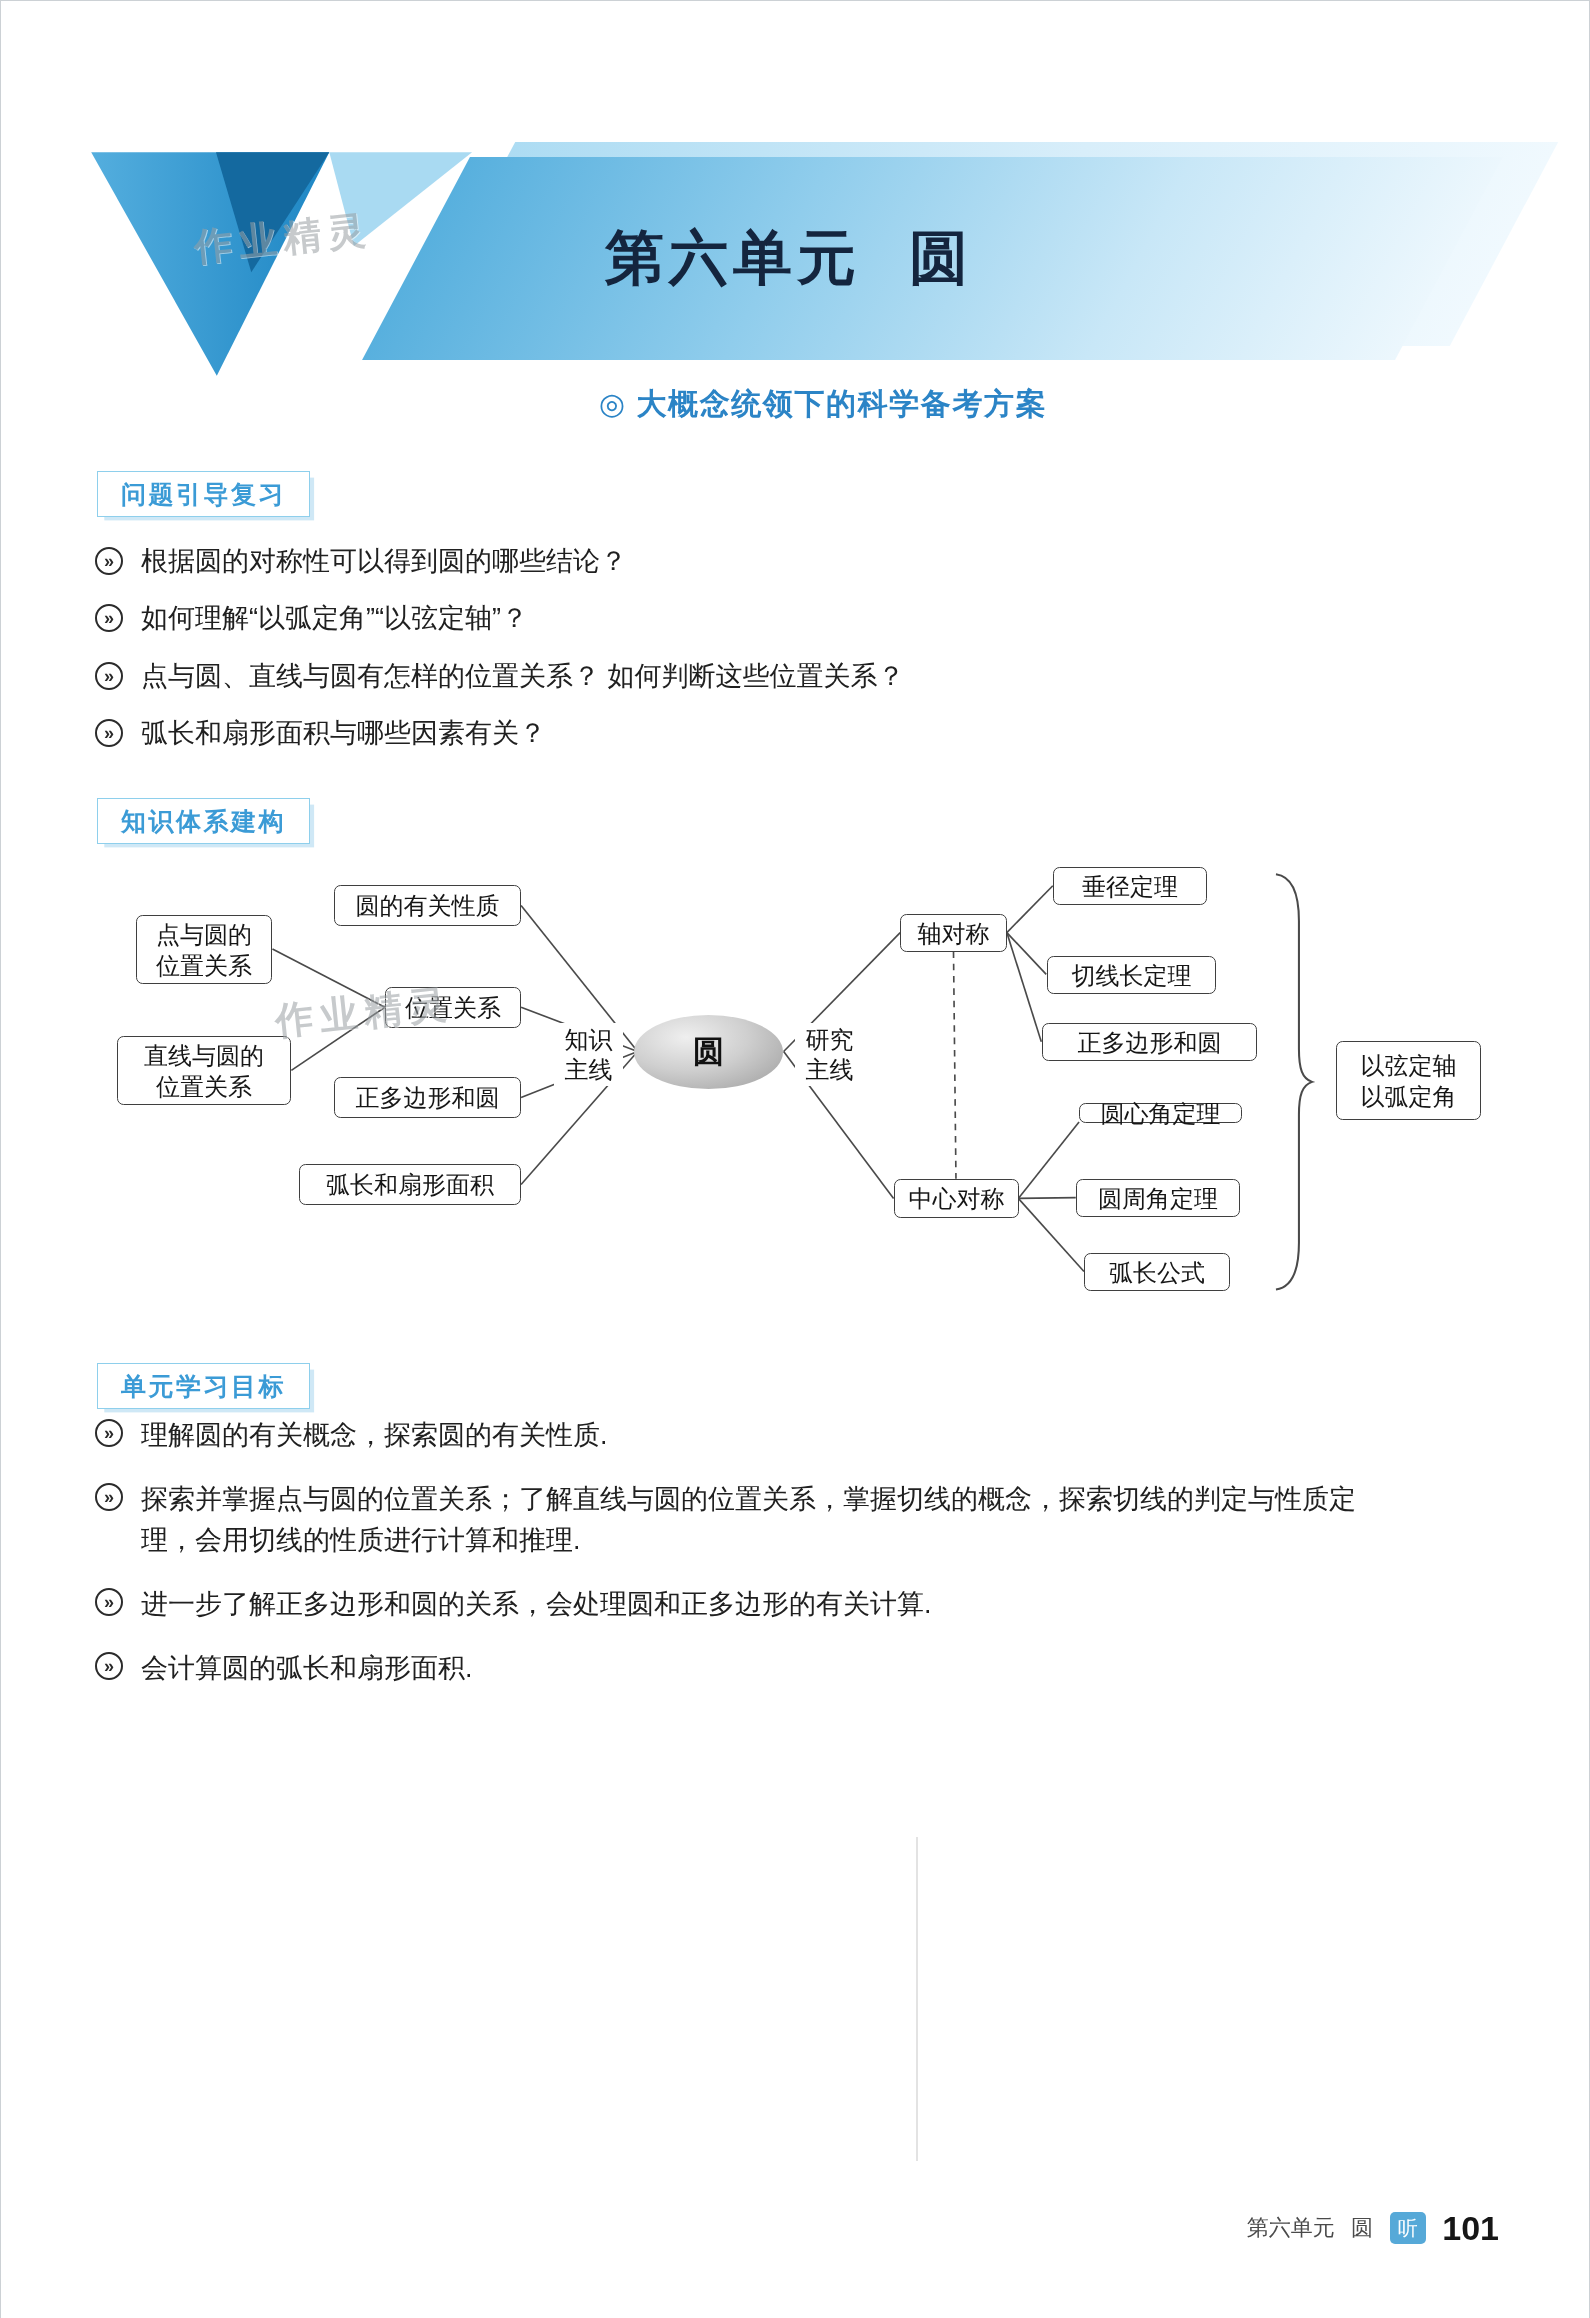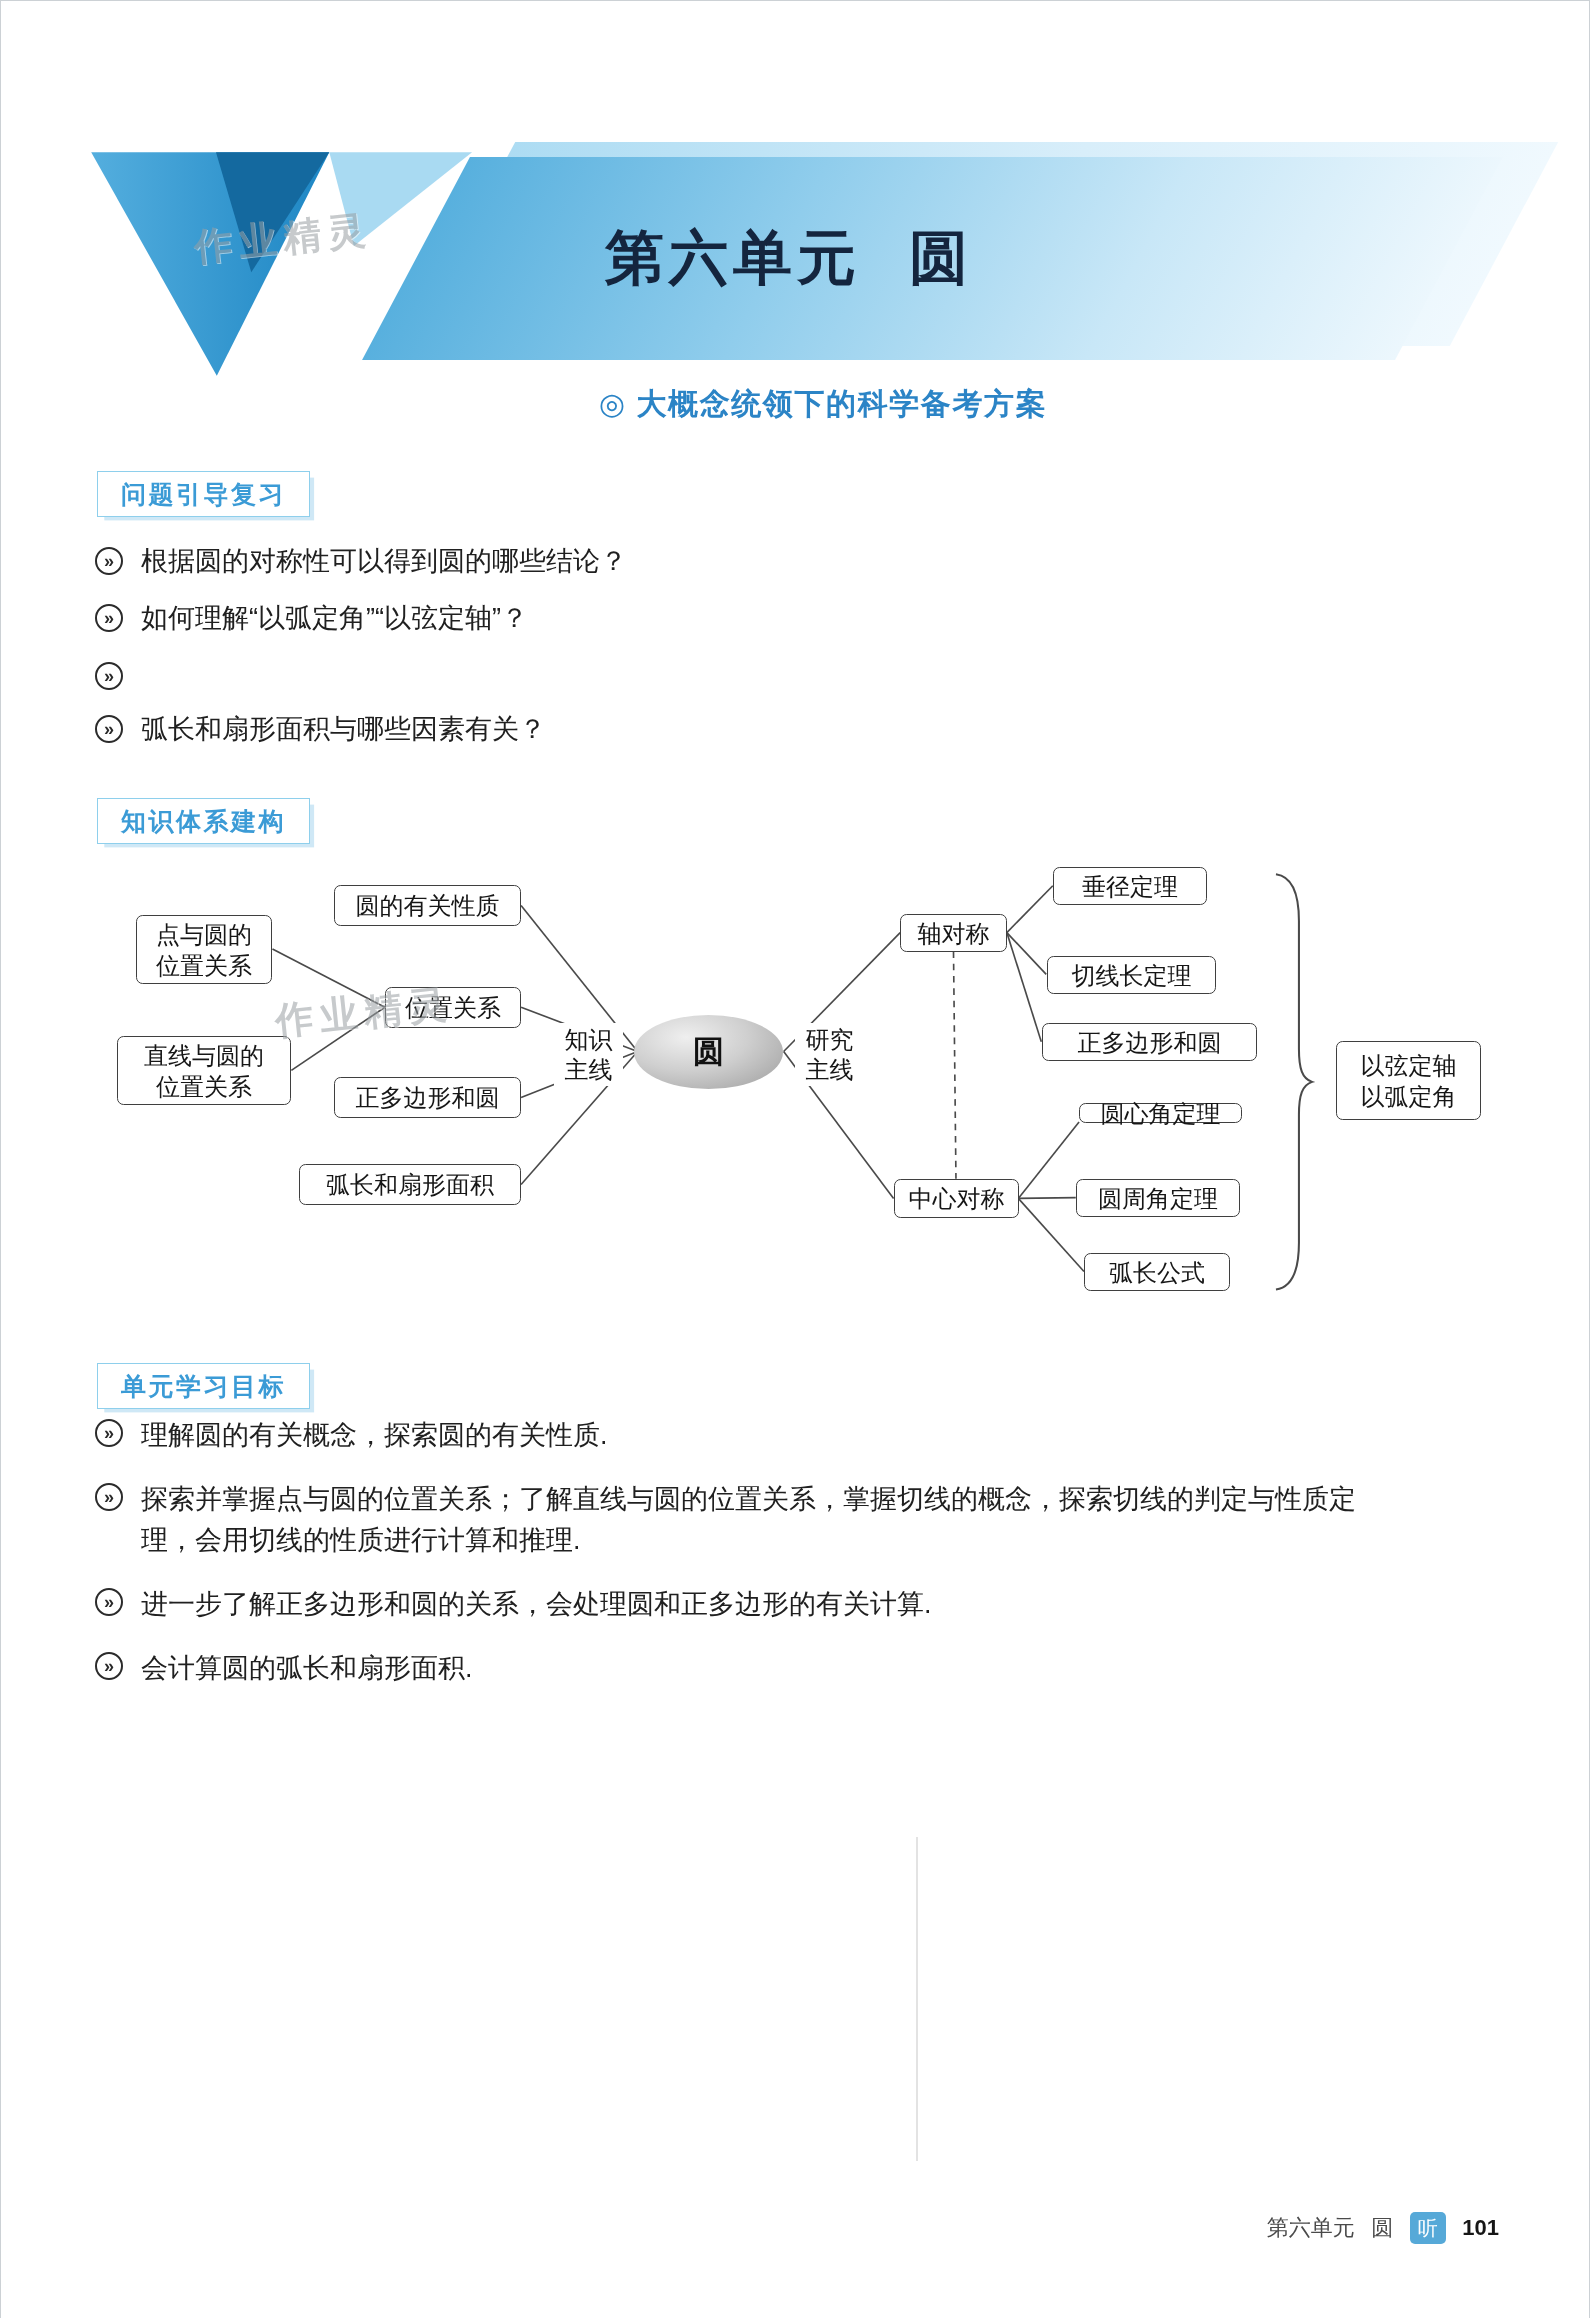--- a/index.html
+++ b/index.html
@@ -62,21 +62,21 @@
   .ellipse { position:absolute; z-index:2; left:555px; top:153px; width:149px; height:74px;
              border-radius:50%; display:flex; align-items:center; justify-content:center;
              background:radial-gradient(ellipse at 35% 30%, #efefef 0%, #cfcfcf 45%, #9c9c9c 100%);
              font-size:31px; font-weight:bold; color:#111; }
 
   
   .footer { position:absolute; top:2204px; right:90px; height:46px; display:flex;
             align-items:center; gap:16.4px; }
   .f-small { font-size:22px; color:#4a4a4a; }
   .listen { font-size:20px; color:#fff; background:#56a9d8; border-radius:5px; padding:2.5px 8.2px; }
-  .pagenum { font-size:22px; font-weight:bold; color:#161616; }
+  .pagenum { font-size:34px; font-weight:bold; color:#161616; }
 
   .crease { position:absolute; left:915px; top:1836px; width:1.6px; height:324px; background:#e3e3e3; }
 </style>
 </head>
 <body>
 
 <div class="page">
 
   <div class="banner">
     <div class="banner-back"></div>
@@ -105,20 +105,21 @@
     <div class="li">
       <span class="bullet">»</span>
       <span class="li-text">根据圆的对称性可以得到圆的哪些结论？</span>
     </div>
     <div class="li">
       <span class="bullet">»</span>
       <span class="li-text">如何理解“以弧定角”“以弦定轴”？</span>
     </div>
     <div class="li">
       <span class="bullet">»</span>
+      <span class="li-text">点与圆、直线与圆有怎样的位置关系？ 如何判断这些位置关系？</span>
     </div>
     <div class="li">
       <span class="bullet">»</span>
       <span class="li-text">弧长和扇形面积与哪些因素有关？</span>
     </div>
   </div>
 
   <div class="badge badge2">知识体系建构</div>
 
   <div class="diagram">

